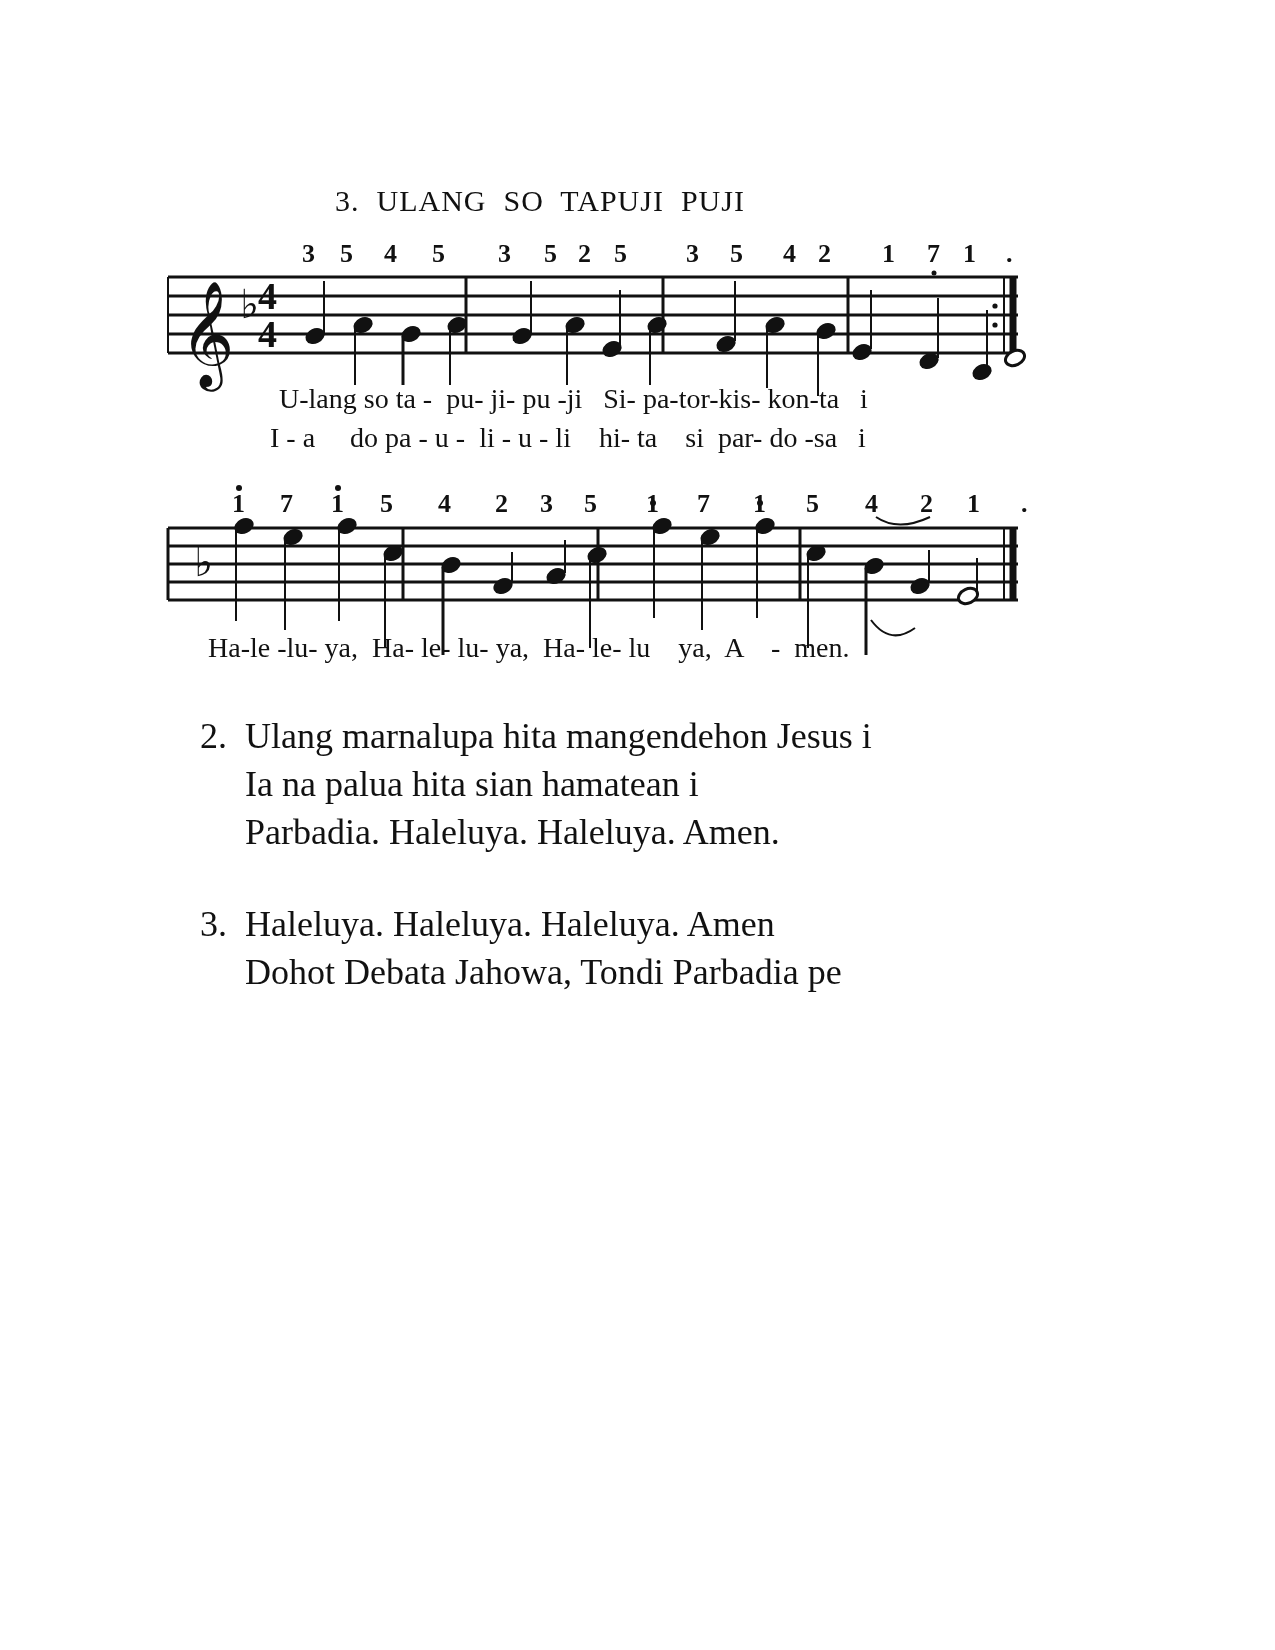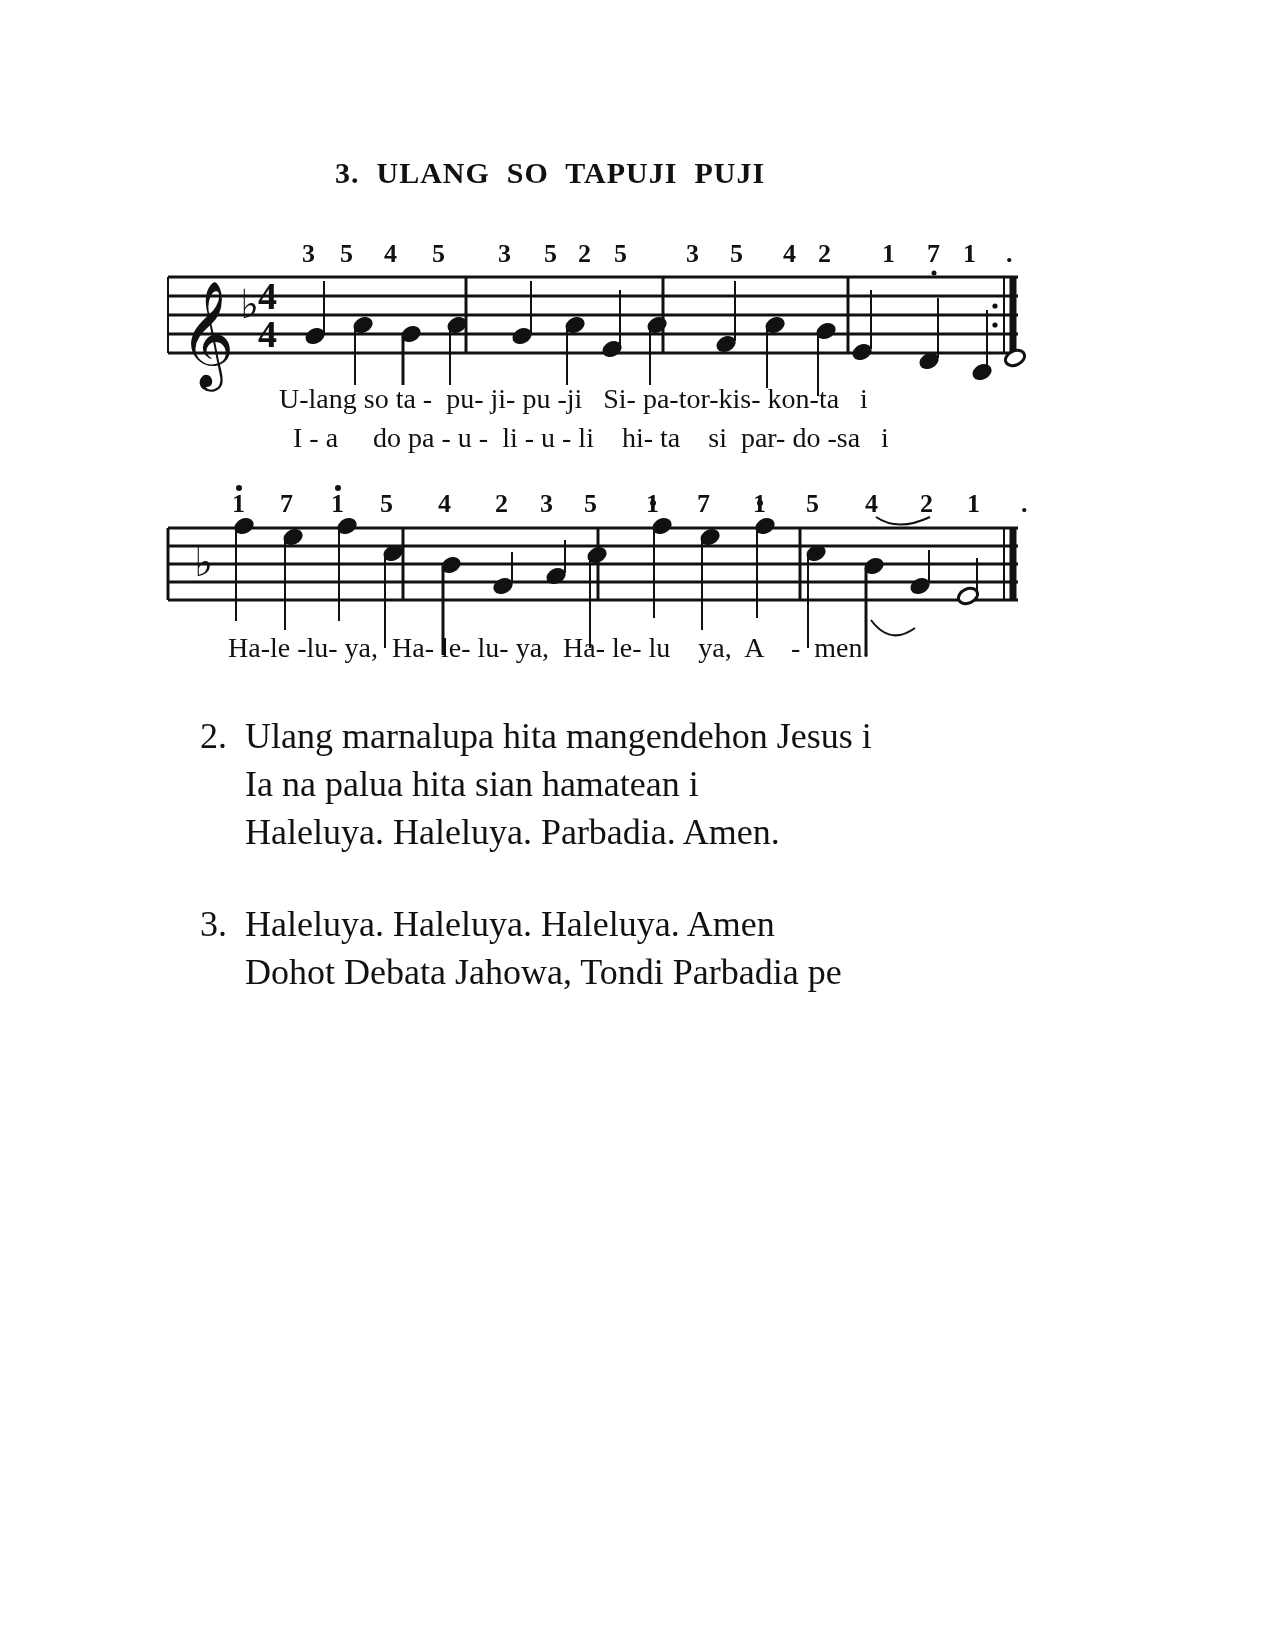--- a/index.html
+++ b/index.html
@@ -1,18 +1,18 @@
 <!DOCTYPE html>
 <html><head>
 <meta charset="utf-8">
 <style>
   html, body { margin: 0; padding: 0; background: #ffffff; }
   body { width: 1275px; height: 1650px; position: relative; overflow: hidden;
          font-family: "Liberation Serif", "DejaVu Serif", serif; color: #111; }
-  .title { position: absolute; left: 335px; top: 156px; font-size: 30px; font-weight: bold; letter-spacing: 1px; white-space: pre; }
+  .title { position: absolute; left: 335px; top: 184px; font-size: 30px; font-weight: normal; letter-spacing: 1px; white-space: pre; }
   .score { position: absolute; left: 0; top: 0; }
   .lyric { position: absolute; font-size: 28px; white-space: pre; text-align: center; }
   .verse { position: absolute; left: 200px; font-size: 36px; line-height: 48px; }
   .verse .num { position: absolute; left: 0; }
   .verse .lines { margin-left: 45px; }
   .verse .line { display: block; white-space: pre; }
   svg text { font-family: "Liberation Serif", serif; font-weight: bold; }
 </style>
 </head>
 <body>
@@ -176,29 +176,29 @@
     <text x="806" y="512">5</text>
     <text x="865" y="512">4</text>
     <text x="920" y="512">2</text>
     <text x="967" y="512">1</text>
     <text x="1021" y="512">.</text>
     <path d="M876 517 Q 898 532 930 517" fill="none" stroke="#111" stroke-width="2"></path>
   </g>
 </svg>
 
 <div class="lyric" style="left:279px; top:383px;">U-lang so ta -  pu- ji- pu -ji   Si- pa-tor-kis- kon-ta   i</div>
-<div class="lyric" style="left:293px; top:422px;">I - a     do pa - u -  li - u - li    hi- ta    si  par- do -sa   i</div>
-<div class="lyric" style="left:208px; top:632px;margin-left:20px;">Ha-le -lu- ya,  Ha- le- lu- ya,  Ha- le- lu    ya,  A    -  men.</div>
+<div class="lyric" style="left:270px; top:422px;">I - a     do pa - u -  li - u - li    hi- ta    si  par- do -sa   i</div>
+<div class="lyric" style="left:208px; top:632px;">Ha-le -lu- ya,  Ha- le- lu- ya,  Ha- le- lu    ya,  A    -  men.</div>
 
 <div class="verse" style="top:712px;">
   <span class="num">2.</span>
   <div class="lines">
     <span class="line">Ulang marnalupa hita mangendehon Jesus i</span>
     <span class="line">Ia na palua hita sian hamatean i</span>
-    <span class="line">Haleluya. Haleluya. Parbadia. Amen.</span>
+    <span class="line">Parbadia. Haleluya. Haleluya. Amen.</span>
   </div>
 </div>
 
 <div class="verse" style="top:900px;">
   <span class="num">3.</span>
   <div class="lines">
     <span class="line">Haleluya. Haleluya. Haleluya. Amen</span>
     <span class="line">Dohot Debata Jahowa, Tondi Parbadia pe</span>
   </div>
 </div>

